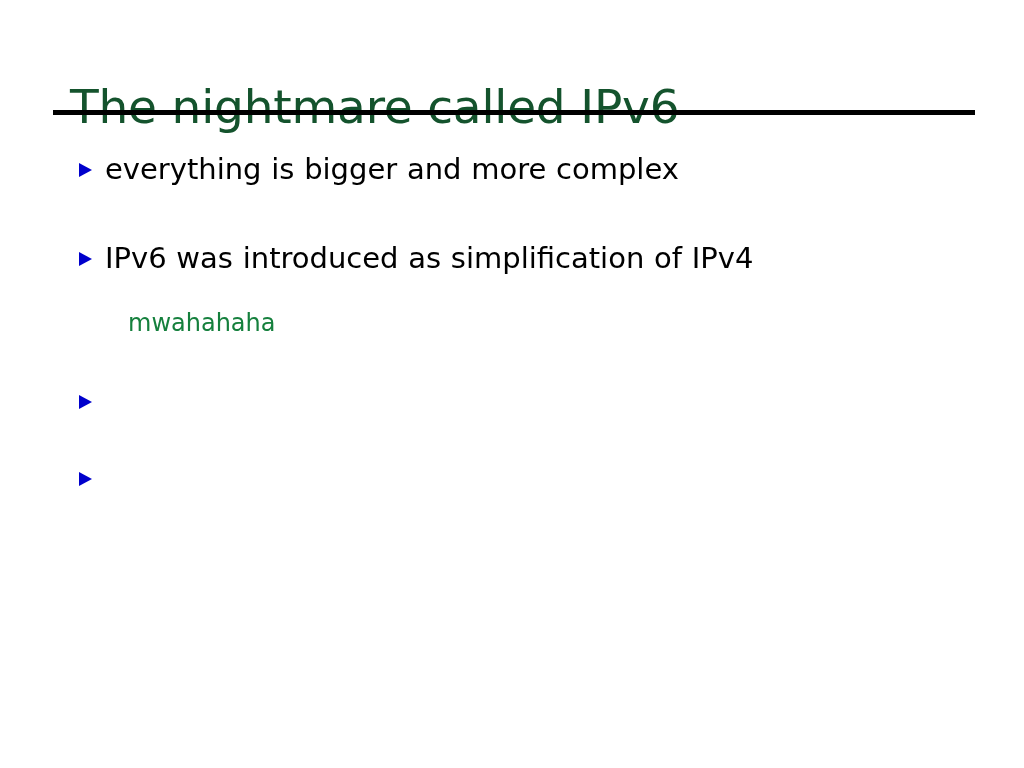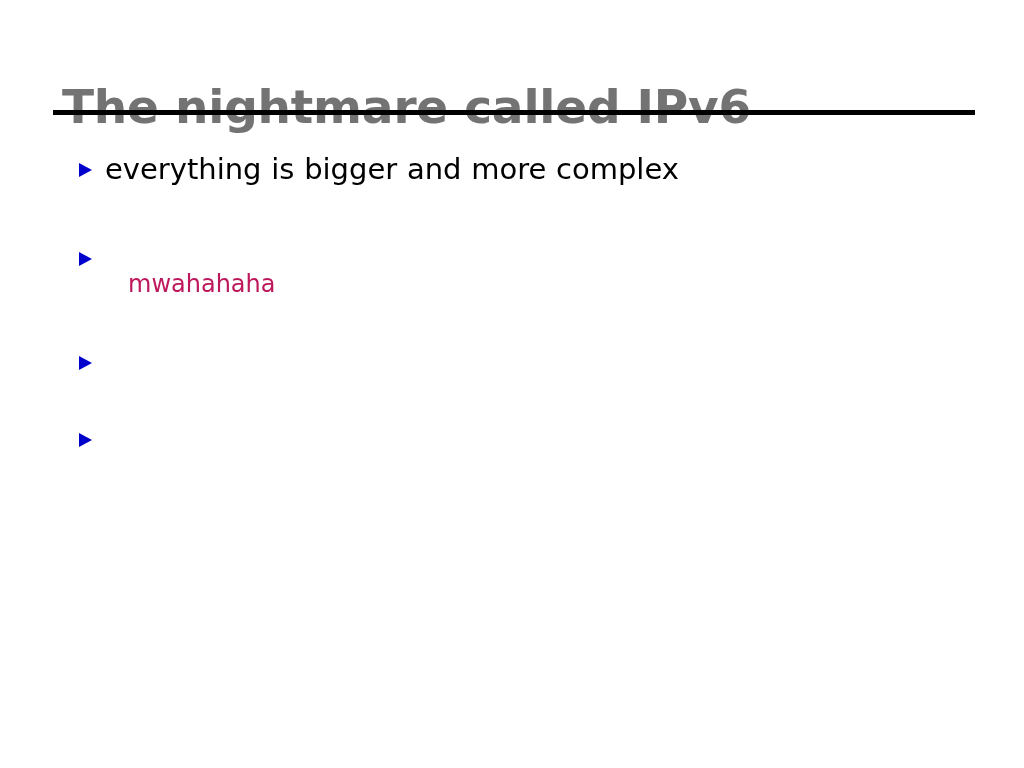--- a/index.html
+++ b/index.html
@@ -18,27 +18,27 @@
     position: relative;
     width: 1024px;
     height: 768px;
     background: #ffffff;
     box-sizing: border-box;
   }
 
   
   .slide-title {
     position: absolute;
-    left: 62px;
+    left: 70px;
     top: 48px;
     width: 920px;
     font-size: 47px;
     line-height: 56px;
-    font-weight: 700;
-    color: #737373;
+    font-weight: 400;
+    color: #14532d;
     letter-spacing: -0.2px;
     white-space: nowrap;
   }
 
   .title-rule {
     position: absolute;
     left: 53px;
     top: 110px;
     width: 922px;
     height: 5px;
@@ -96,21 +96,22 @@
   }
   .dot {
     width: 9px;
     height: 9px;
     border-radius: 50%;
     background: #0000cc;
   }
   .bullet-text.sub {
     font-size: 24px;
     line-height: 34px;
-    color: #be185d;
+    color: #15803d;
+    margin-top: 27px;
   }
 
   .spacer-lg { height: 47px; }
   .spacer-md { height: 40px; }
 </style>
 </head>
 <body>
 
 <div class="slide">
 
@@ -130,20 +131,21 @@
     </div>
 
     <div class="spacer-lg"></div>
 
     <div class="bullet-row level-1">
       <span class="marker-tri">
         <svg width="15" height="16" viewBox="0 0 15 16" aria-hidden="true">
           <polygon points="1,1 14,8 1,15" fill="#0000cc"></polygon>
         </svg>
       </span>
+      <span class="bullet-text">IPv6 was introduced as simplification of IPv4</span>
     </div>
 
     <div class="bullet-row level-2">
       <span class="marker-dot">
         <span class="dot"></span>
       </span>
       <span class="bullet-text sub">mwahahaha</span>
     </div>
 
     <div class="spacer-md"></div>

